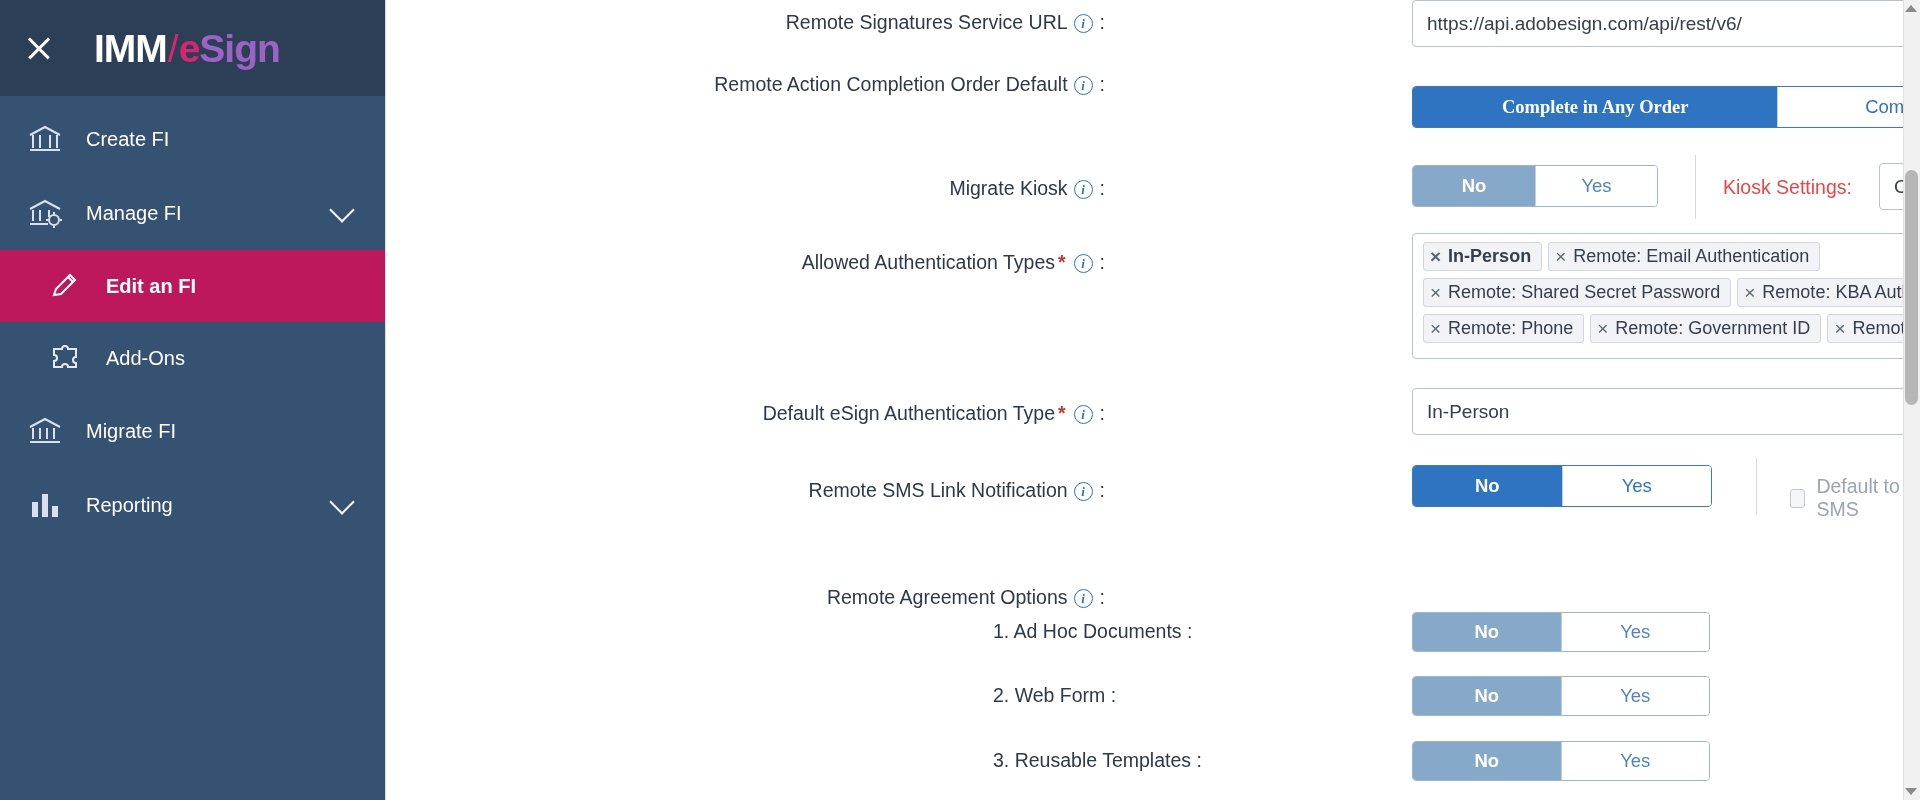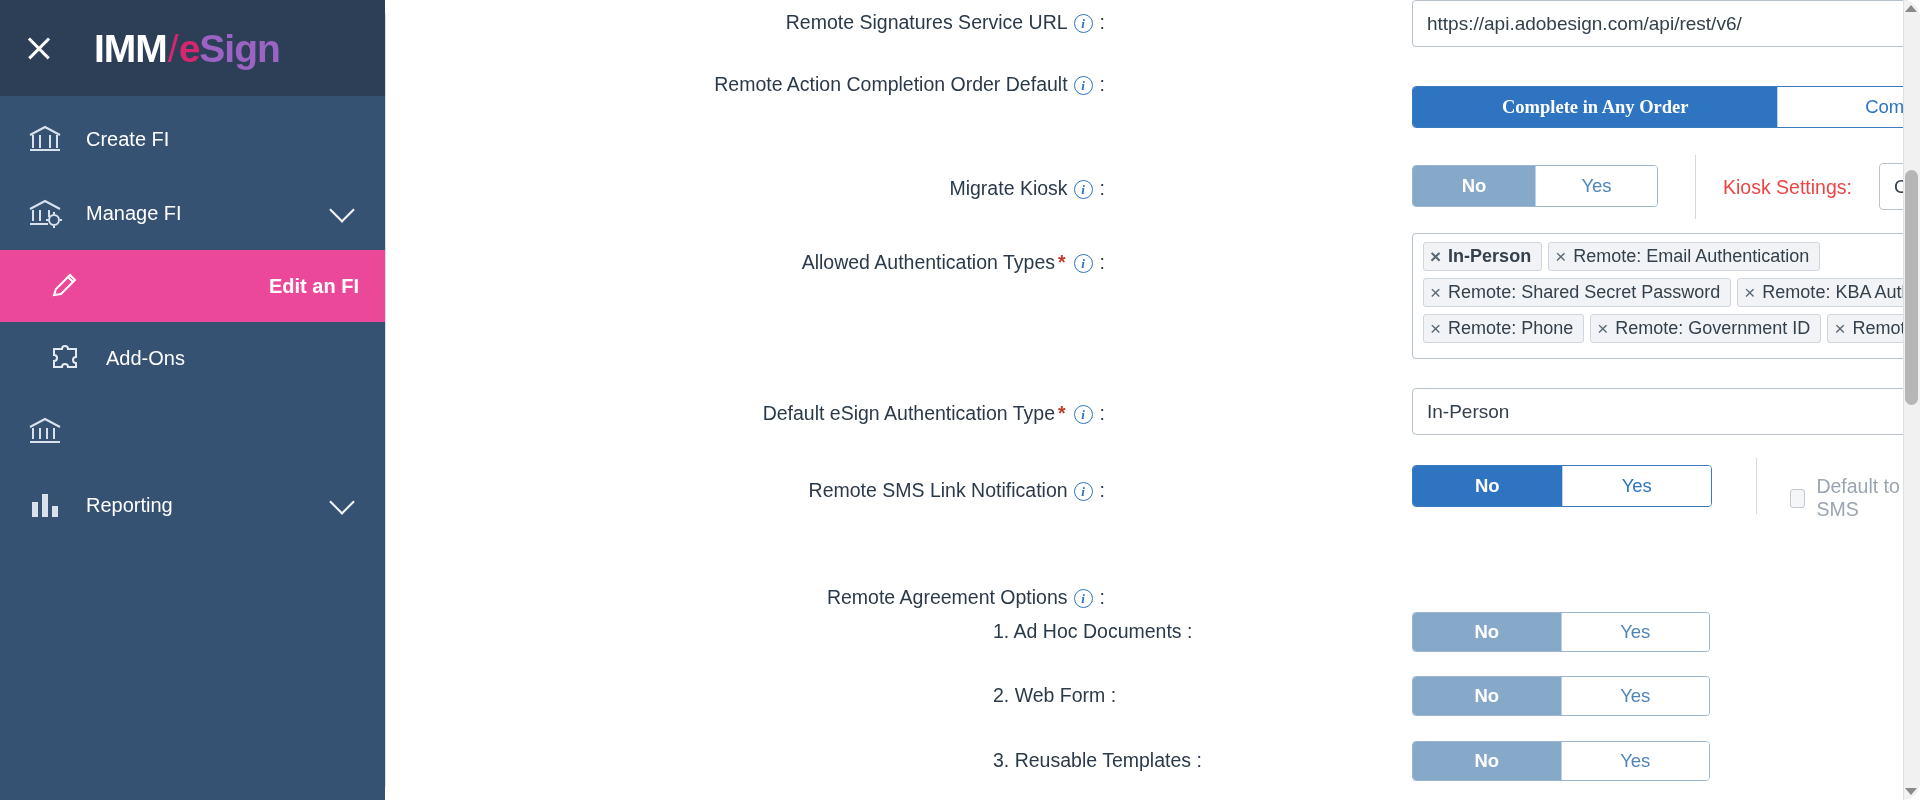--- a/index.html
+++ b/index.html
@@ -100,33 +100,31 @@
     font-size: 20px;
     cursor: pointer;
   }
   .nav-sub .ico {
     width: 46px; flex: 0 0 46px;
     display: flex; align-items: center; justify-content: center;
     color: #e4eaf2;
   }
   .nav-sub .label { margin-left: 18px; }
   .nav-sub.active {
-    background: #ec4899;
+    background: #be185d;
     font-weight: bold;
-    justify-content: space-between;
   }
 
   
   .main {
     flex: 1;
     height: 800px;
     background: #ffffff;
     position: relative;
     overflow: hidden;
-    border-radius: 17px;
   }
   .divider-left {
     position: absolute;
     left: 0; top: 0; bottom: 0;
     width: 1px;
     background: #d7dce1;
   }
   .form {
     position: absolute;
     left: 0; top: 0;
@@ -361,20 +359,21 @@
       </div>
 
       <div class="nav-item">
         <span class="ico">
           <svg width="34" height="30" viewBox="0 0 34 30" fill="none" stroke="#d9e2ec" stroke-width="2">
             <path d="M2 11 L17 3 L32 11"></path>
               <path d="M5 12 v11 M12 12 v11 M19 12 v11 M26 12 v11"></path>
               <path d="M2 26 h30"></path>
           </svg>
         </span>
+        <span class="label">Migrate FI</span>
       </div>
 
       <div class="nav-item">
         <span class="ico">
           <svg width="32" height="30" viewBox="0 0 32 30" fill="#d9e2ec">
             <rect x="3" y="12" width="6" height="15"></rect>
               <rect x="13" y="4" width="6" height="23"></rect>
               <rect x="23" y="16" width="6" height="11"></rect>
           </svg>
         </span>

